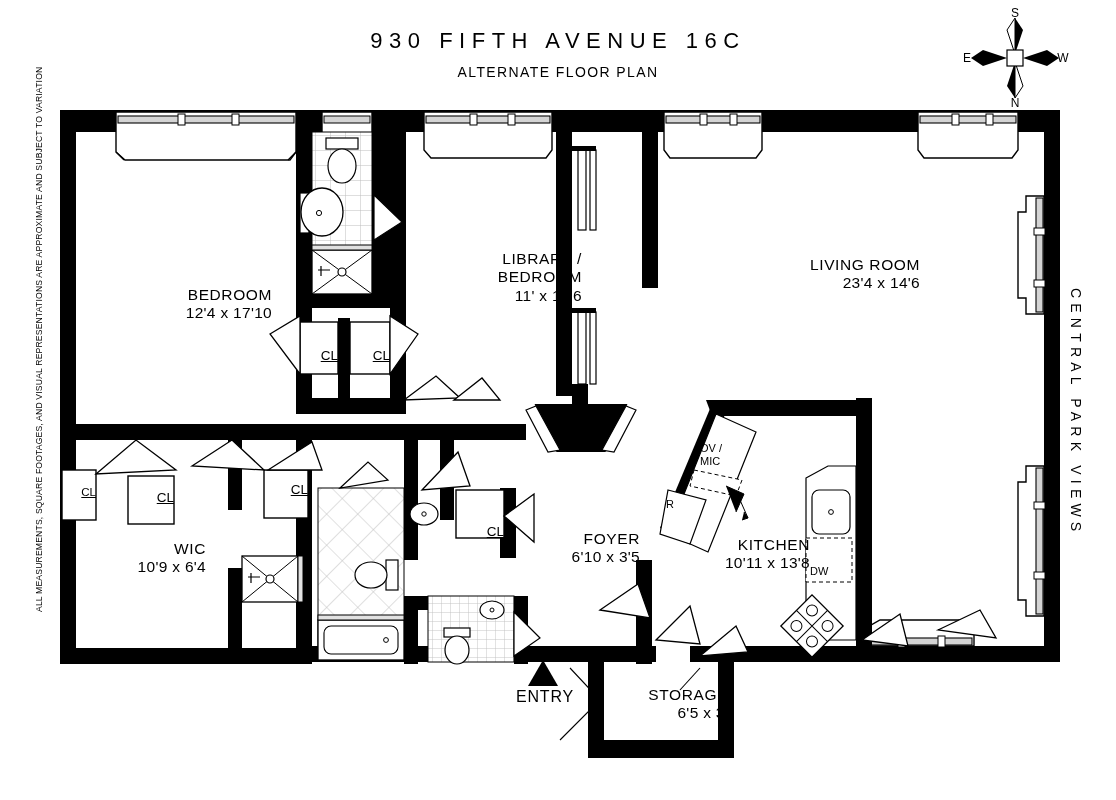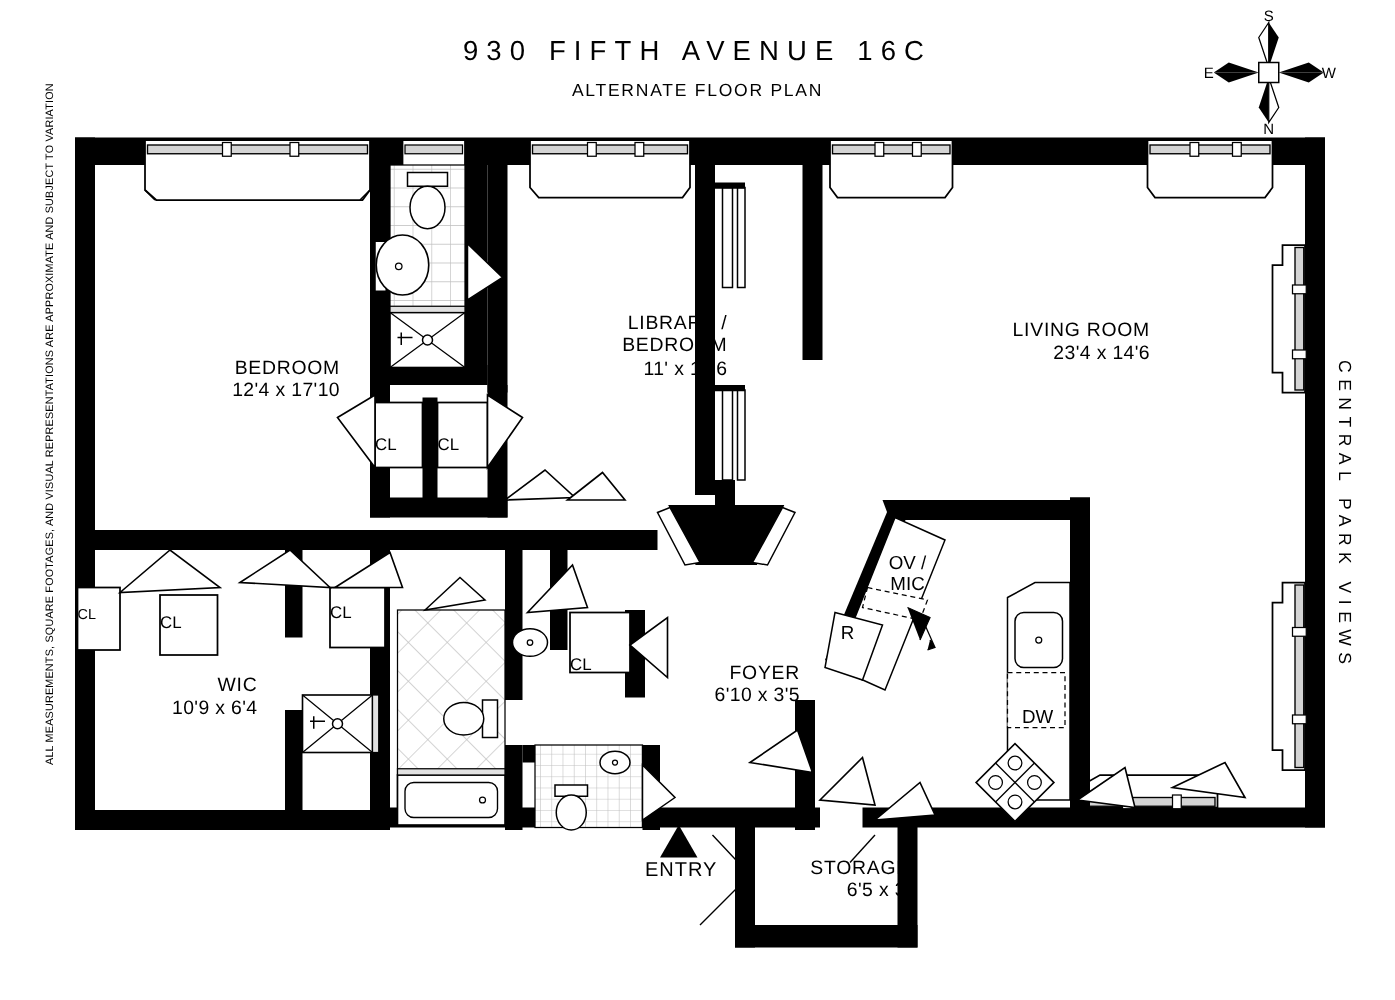--- a/index.html
+++ b/index.html
@@ -18,22 +18,22 @@
   #cpv{position:absolute;left:1064px;top:288px;width:230px;height:20px;
       transform-origin:0 0;transform:rotate(90deg) translate(0,-20px);
       font-size:14px;letter-spacing:5.2px;white-space:nowrap;}
 
   #planwrap{position:absolute;left:0;top:0;width:1116px;height:800px;}
   svg{display:block;}
 
   .rml{position:absolute;text-align:right;line-height:1.18;white-space:nowrap;}
   .rml .nm{font-size:15.5px;letter-spacing:.6px;}
   .rml .dm{font-size:15.5px;letter-spacing:.3px;}
-  .cl{position:absolute;font-size:13.5px;text-align:left;white-space:nowrap;}
-  .tiny{position:absolute;font-size:15px;text-align:center;white-space:nowrap;line-height:1.15;}
+  .cl{position:absolute;font-size:13.5px;text-align:right;white-space:nowrap;text-decoration:underline;}
+  .tiny{position:absolute;font-size:11px;white-space:nowrap;line-height:1.15;}
   .entrylbl{position:absolute;font-size:16px;letter-spacing:.8px;white-space:nowrap;}
 </style>
 </head>
 <body>
 
 <div id="stage">
 
   <div class="ttl" id="plan-title">930 FIFTH AVENUE 16C</div>
   <div class="ttl" id="plan-subtitle">ALTERNATE FLOOR PLAN</div>
 
@@ -377,20 +377,24 @@
     <div class="nm">BEDROOM</div>
     <div class="dm">11' x 14'6</div>
   </div>
 
   <div class="rml" style="left:730px;top:256px;width:190px;">
     <div class="nm">LIVING ROOM</div>
     <div class="dm">23'4 x 14'6</div>
   </div>
 
 
+  <div class="rml" style="left:690px;top:536px;width:120px;">
+    <div class="nm">KITCHEN</div>
+    <div class="dm">10'11 x 13'8</div>
+  </div>
 
   <div class="rml" style="left:530px;top:530px;width:110px;">
     <div class="nm">FOYER</div>
     <div class="dm">6'10 x 3'5</div>
   </div>
 
   <div class="rml" style="left:96px;top:540px;width:110px;">
     <div class="nm">WIC</div>
     <div class="dm">10'9 x 6'4</div>
   </div>

